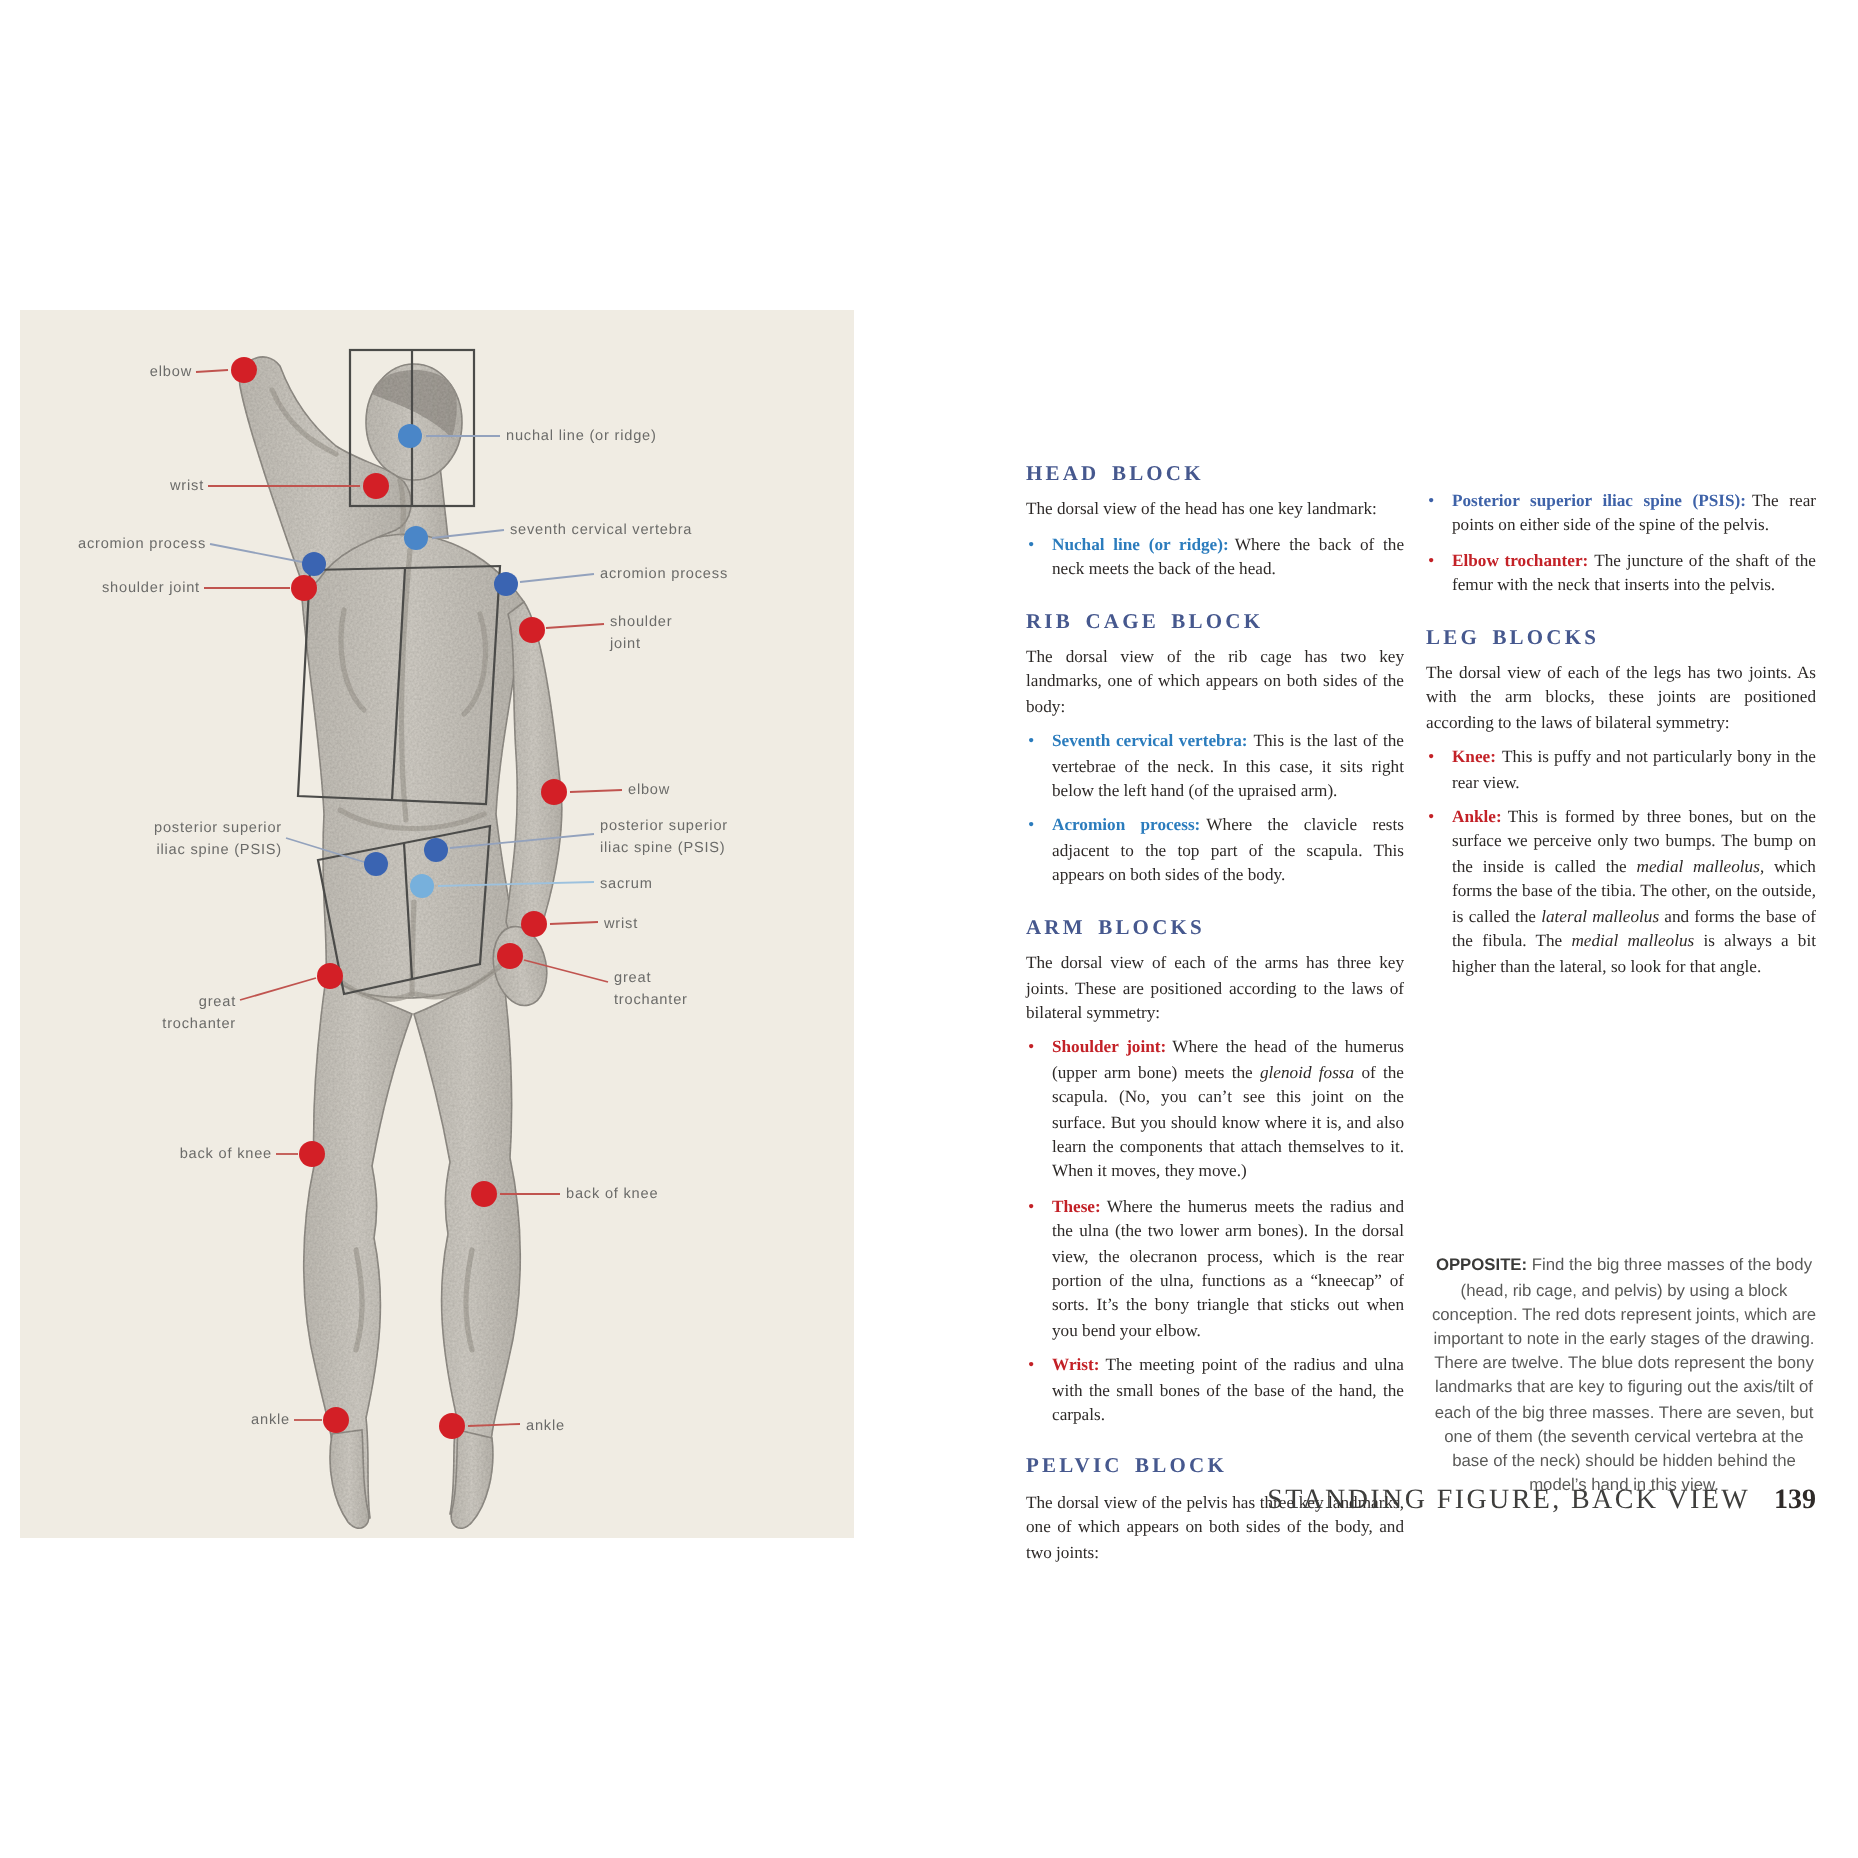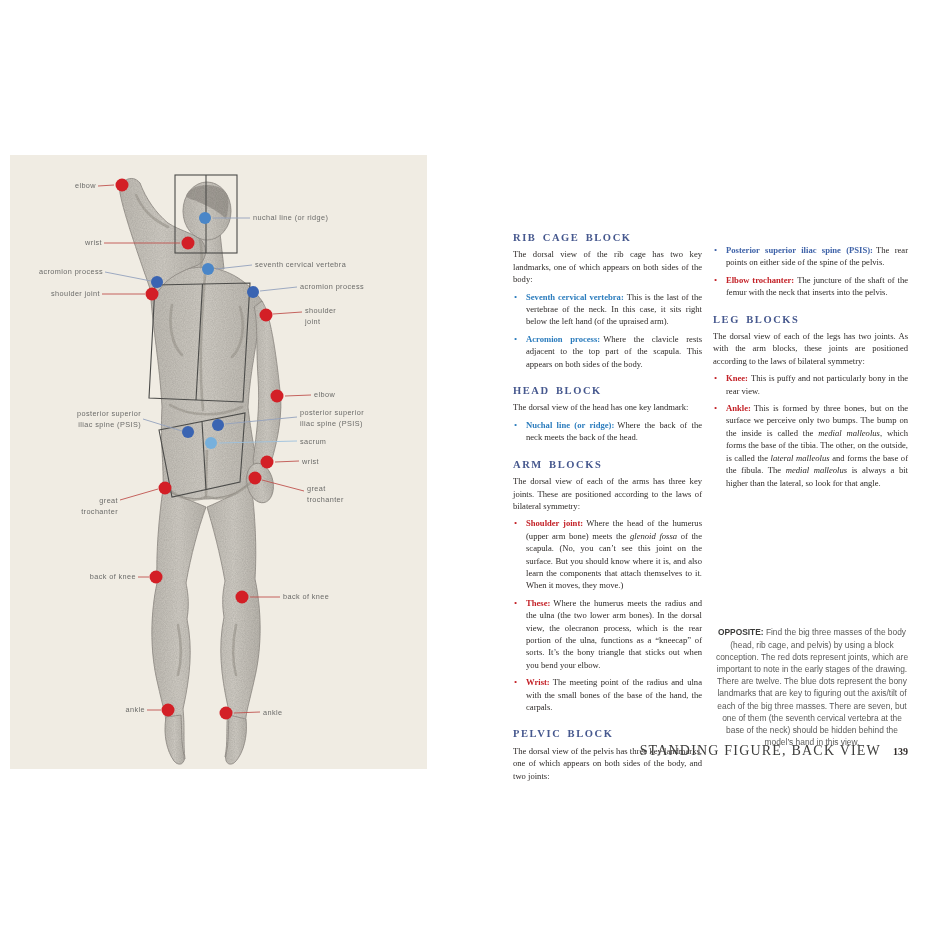--- a/index.html
+++ b/index.html
@@ -23,21 +23,21 @@
   .btext{margin:0;}
   .term{font-weight:bold;margin-right:3px;}
   .t-blue{color:#2b7cbd;} .t-dblue{color:#3e62a8;} .t-lblue{color:#58a2d4;} .t-red{color:#c32127;}
 
   
   .caption{position:absolute;left:713px;top:618px;width:198px;font-family:"Liberation Sans", sans-serif;
            font-size:8.4px;line-height:12.2px;color:#5a5a58;text-align:center;}
   .caption b{color:#3a3a38;}
   .footer{position:absolute;top:741px;right:21px;text-align:right;white-space:nowrap;}
   .running-head{font-size:14px;letter-spacing:1.2px;color:#3e3e3c;}
-  .page-num{font-size:10px;color:#2e2a28;margin-left:12px;font-weight:bold;}
+  .page-num{font-size:14px;color:#2e2a28;margin-left:12px;font-weight:bold;}
 
   
   .outline{stroke:#95918a;stroke-width:.8;}
   .shade{fill:none;stroke:#a49f97;stroke-width:2.6;stroke-linecap:round;opacity:.65;}
   .box{fill:none;stroke:#4b4b49;stroke-width:1.1;}
   .ln{fill:none;stroke-width:.9;}
   .ln-red{stroke:#c0544f;} .ln-blue{stroke:#93a2bd;} .ln-lblue{stroke:#9cc1de;}
   .lbl{font-family:"Liberation Sans", sans-serif;font-size:7.3px;letter-spacing:.4px;fill:#6b6b69;}
   .a-end{text-anchor:end;} .a-start{text-anchor:start;}
 </style>
@@ -177,38 +177,38 @@
     <text class="lbl a-start" x="297" y="347">trochanter</text>
     <text class="lbl a-start" x="273" y="444">back of knee</text>
     <text class="lbl a-start" x="253" y="560">ankle</text>
   </g>
 </svg>
 </div>
 
 <div class="col col1">
 
   <section class="sec">
+    <h3 class="sec-h">HEAD BLOCK</h3>
+    <p class="intro">The dorsal view of the head has one key landmark:</p>
+    <div class="bullet">
+      <span class="mark m-blue"></span>
+      <p class="btext"><b class="term t-blue">Nuchal line (or ridge):</b><span>Where the back of the neck meets the back of the head.</span></p>
+    </div>
+  </section>
+
+  <section class="sec">
     <h3 class="sec-h">RIB CAGE BLOCK</h3>
     <p class="intro">The dorsal view of the rib cage has two key landmarks, one of which appears on both sides of the body:</p>
     <div class="bullet">
       <span class="mark m-blue"></span>
       <p class="btext"><b class="term t-blue">Seventh cervical vertebra:</b><span>This is the last of the vertebrae of the neck. In this case, it sits right below the left hand (of the upraised arm).</span></p>
     </div>
     <div class="bullet">
       <span class="mark m-blue"></span>
       <p class="btext"><b class="term t-blue">Acromion process:</b><span>Where the clavicle rests adjacent to the top part of the scapula. This appears on both sides of the body.</span></p>
-    </div>
-  </section>
-
-  <section class="sec">
-    <h3 class="sec-h">HEAD BLOCK</h3>
-    <p class="intro">The dorsal view of the head has one key landmark:</p>
-    <div class="bullet">
-      <span class="mark m-blue"></span>
-      <p class="btext"><b class="term t-blue">Nuchal line (or ridge):</b><span>Where the back of the neck meets the back of the head.</span></p>
     </div>
   </section>
 
   <section class="sec">
     <h3 class="sec-h">ARM BLOCKS</h3>
     <p class="intro">The dorsal view of each of the arms has three key joints. These are positioned according to the laws of bilateral symmetry:</p>
     <div class="bullet">
       <span class="mark m-red"></span>
       <p class="btext"><b class="term t-red">Shoulder joint:</b><span>Where the head of the humerus (upper arm bone) meets the </span><i>glenoid fossa</i><span> of the scapula. (No, you can’t see this joint on the surface. But you should know where it is, and also learn the components that attach themselves to it. When it moves, they move.)</span></p>
     </div>

